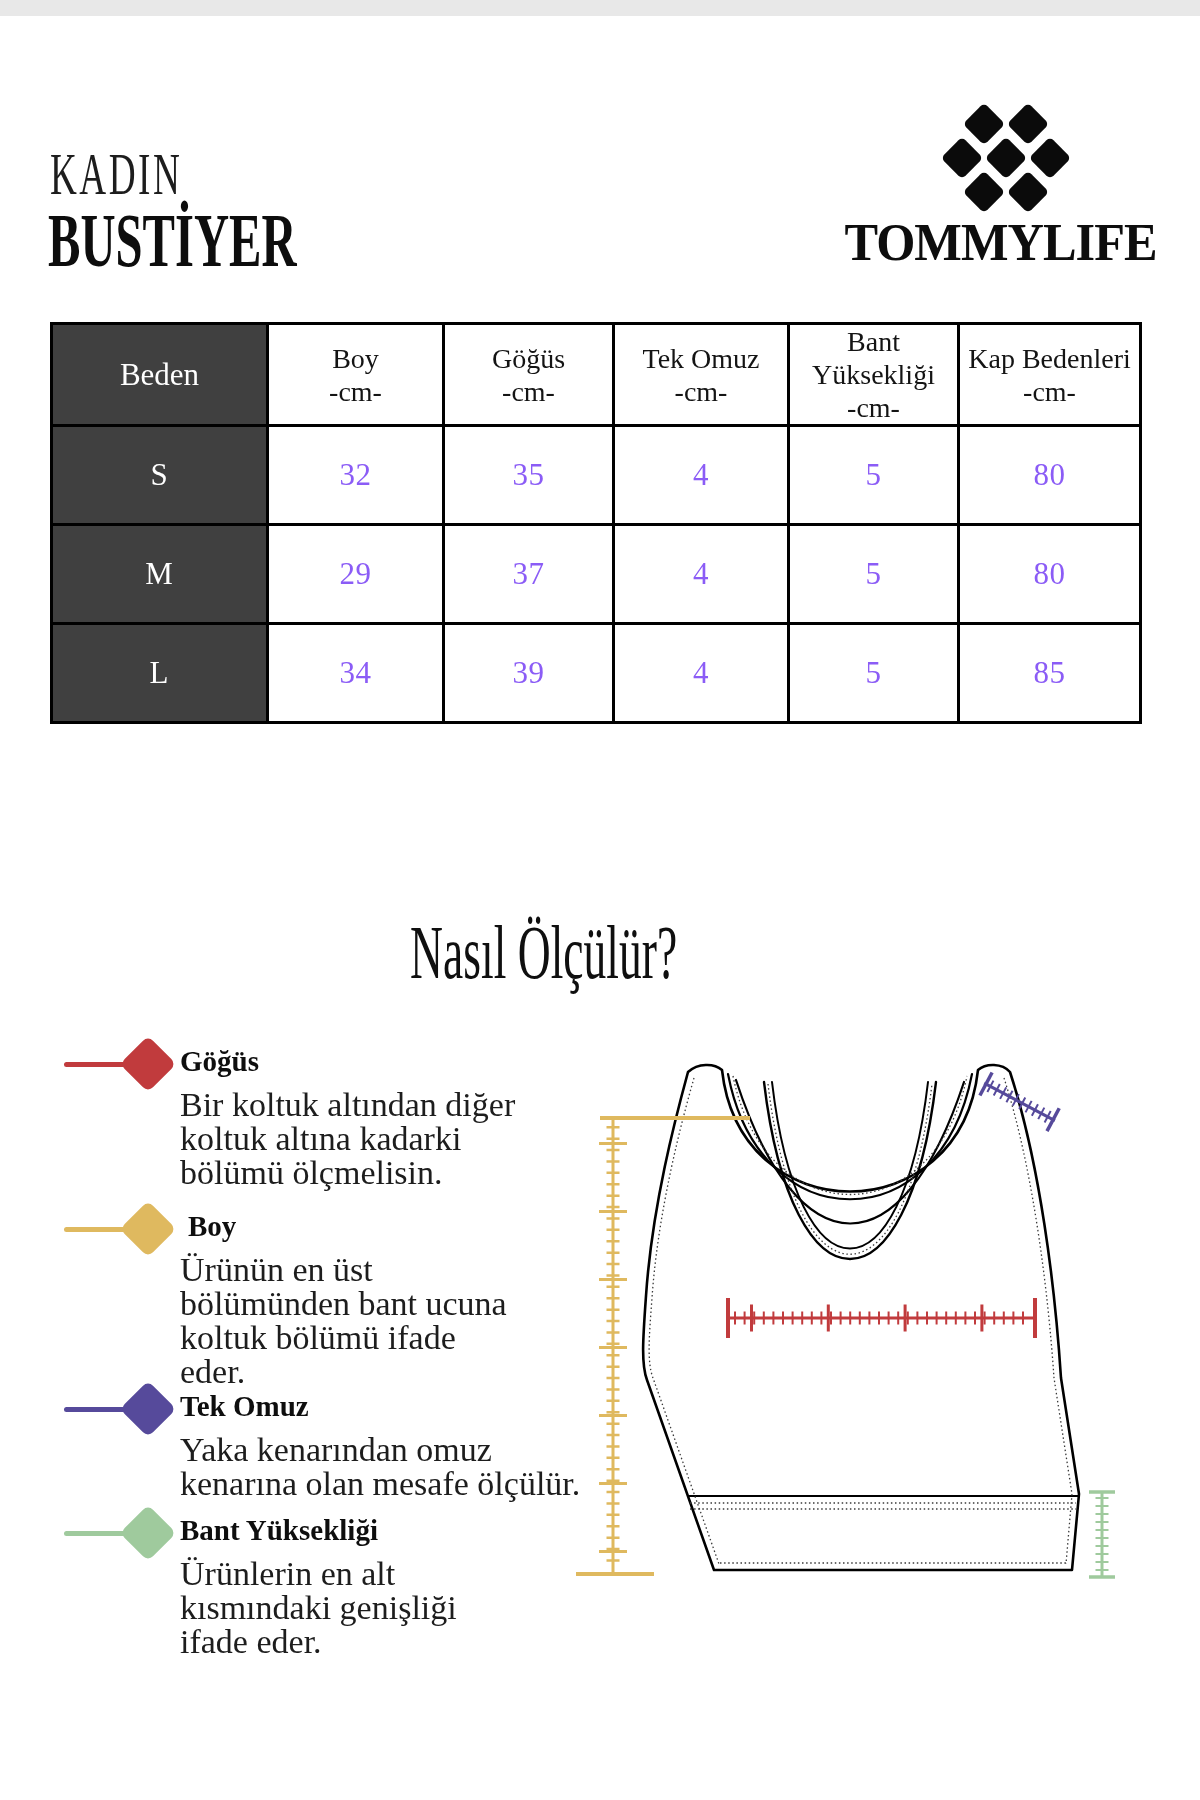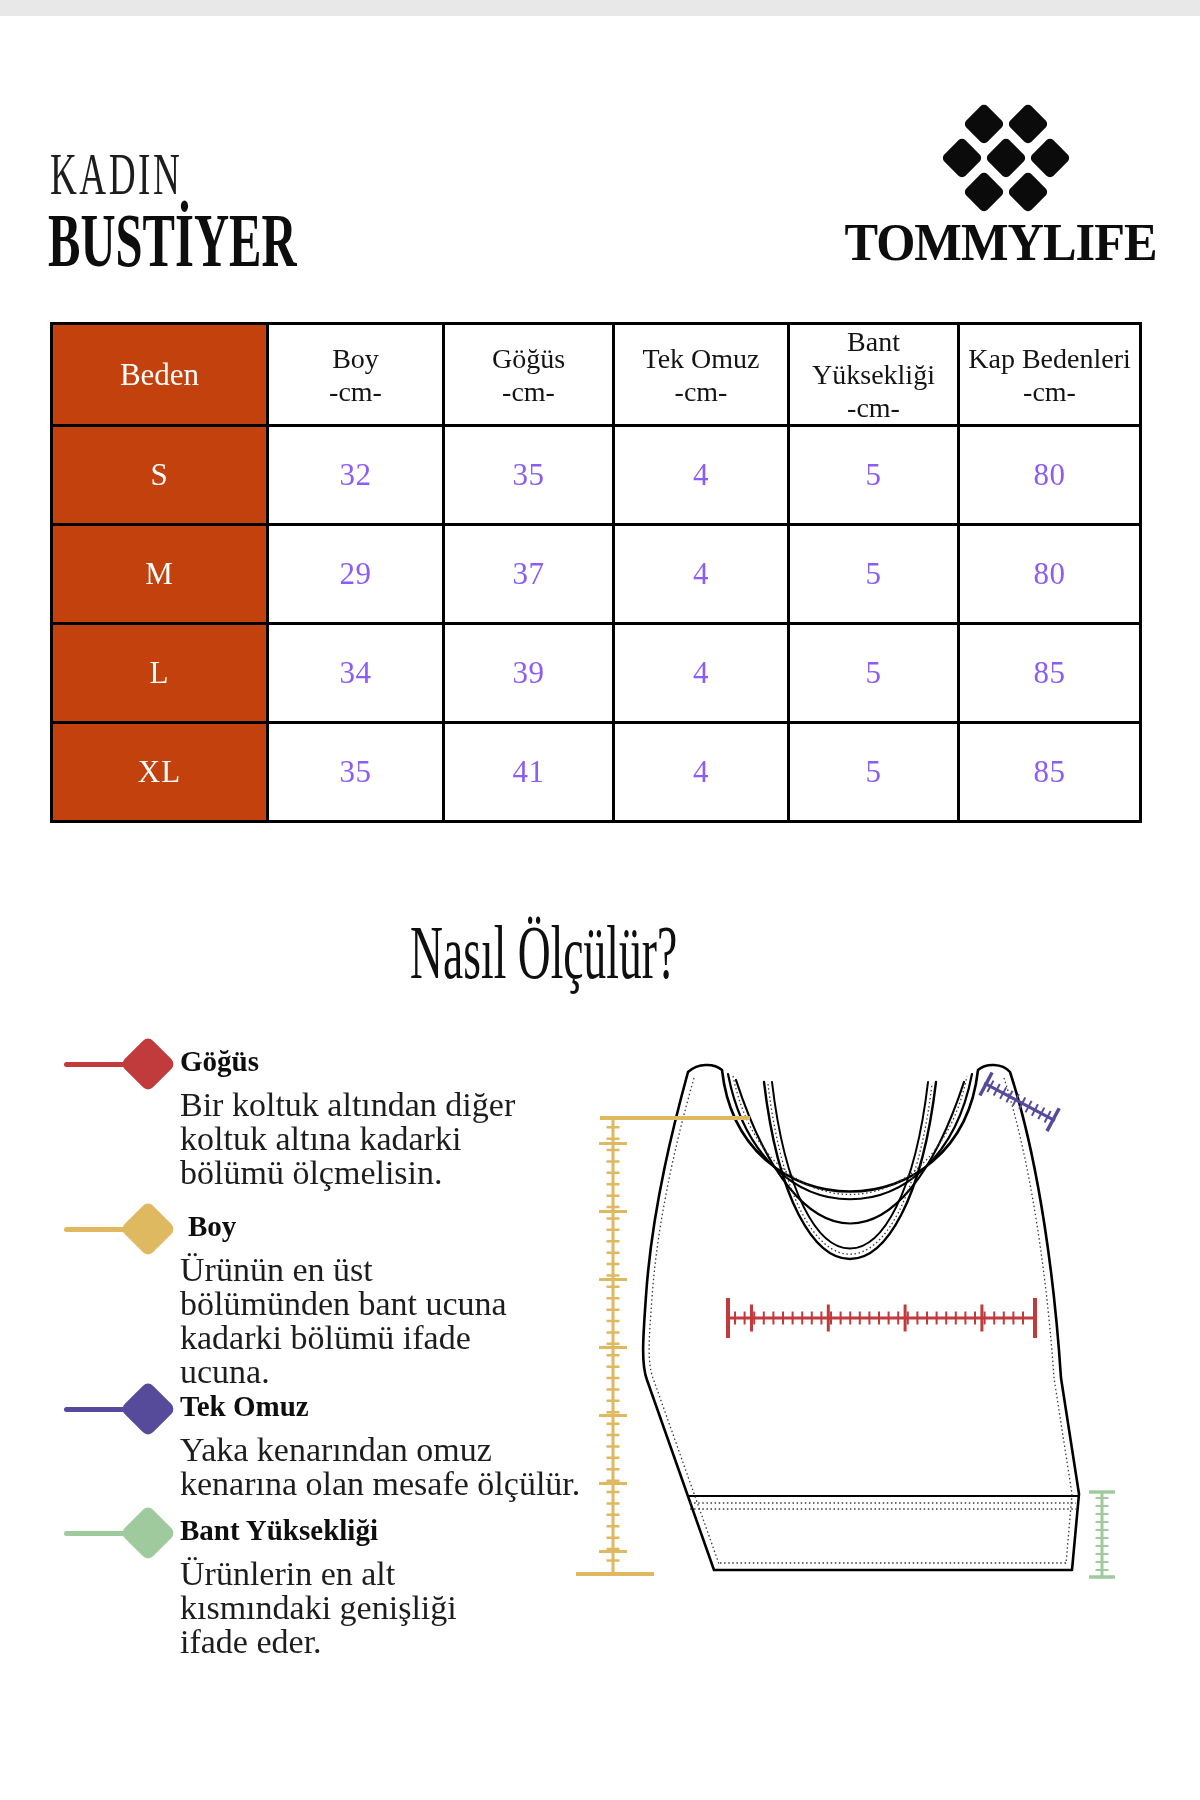--- a/index.html
+++ b/index.html
@@ -30,21 +30,21 @@
     position:absolute;left:50px;top:306px;border-collapse:collapse;table-layout:fixed;
   }
   .size-table th,.size-table td{
     border:3px solid #000;text-align:center;vertical-align:middle;padding:0;
   }
   .size-table th{
     background:#fff;font-weight:400;font-size:28px;line-height:33px;color:#141414;height:96px;
   }
   .size-table th .unit{display:block;font-size:28px;}
   .size-table th.dark, .size-table td.dark{
-    background:#c2410c;color:#fff;border-color:#000;
+    background:#404040;color:#fff;border-color:#000;
   }
   .size-table th.dark{font-size:31px;}
   .size-table td{height:96px;background:#fff;font-size:31px;color:#8b5cf6;letter-spacing:0.5px;}
   .size-table td.dark{font-size:31px;letter-spacing:1px;}
   
   .measure-title-wrap{position:absolute;left:0;top:894px;width:1088px;text-align:center;}
   .measure-title{
     display:inline-block;font-size:76px;line-height:84px;font-weight:500;color:#0f0f0f;
     transform:scaleX(0.60);transform-origin:center top;white-space:nowrap;
   }
@@ -116,46 +116,38 @@
         <td>80</td>
       </tr>
       <tr>
         <td class="dark">L</td>
         <td>34</td>
         <td>39</td>
         <td>4</td>
         <td>5</td>
         <td>85</td>
       </tr>
-      <tr>
-        <td class="dark">XL</td>
-        <td>35</td>
-        <td>41</td>
-        <td>4</td>
-        <td>5</td>
-        <td>85</td>
-      </tr>
     </tbody>
   </table>
 
   <div class="measure-title-wrap">
     <div class="measure-title">Nasıl Ölçülür?</div>
   </div>
 
   <div class="legend-item it1">
     <span class="lg-line" style="background: rgb(193, 59, 61);"></span>
     <span class="lg-diamond" style="background: rgb(193, 59, 61);"></span>
     <div class="lg-title">Göğüs</div>
     <div class="lg-desc">Bir koltuk altından diğer koltuk altına kadarki bölümü ölçmelisin.</div>
   </div>
   <div class="legend-item it2">
     <span class="lg-line" style="background: rgb(223, 185, 95);"></span>
     <span class="lg-diamond" style="background: rgb(223, 185, 95);"></span>
     <div class="lg-title">Boy</div>
-    <div class="lg-desc">Ürünün en üst bölümünden bant ucuna kadarki bölümü ifade ucuna.</div>
+    <div class="lg-desc">Ürünün en üst bölümünden bant ucuna koltuk bölümü ifade eder.</div>
   </div>
   <div class="legend-item it3 wide">
     <span class="lg-line" style="background: rgb(86, 74, 155);"></span>
     <span class="lg-diamond" style="background: rgb(86, 74, 155);"></span>
     <div class="lg-title">Tek Omuz</div>
     <div class="lg-desc">Yaka kenarından omuz kenarına olan mesafe ölçülür.</div>
   </div>
   <div class="legend-item it4">
     <span class="lg-line" style="background: rgb(159, 202, 157);"></span>
     <span class="lg-diamond" style="background: rgb(159, 202, 157);"></span>

